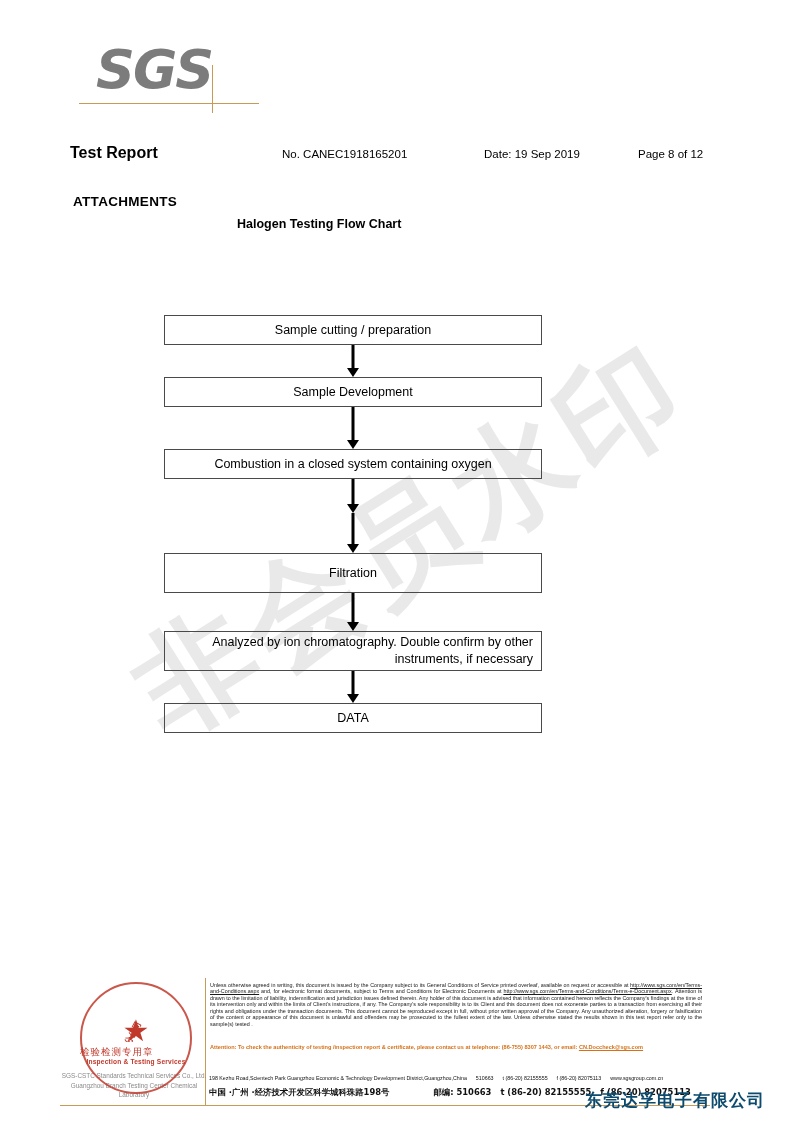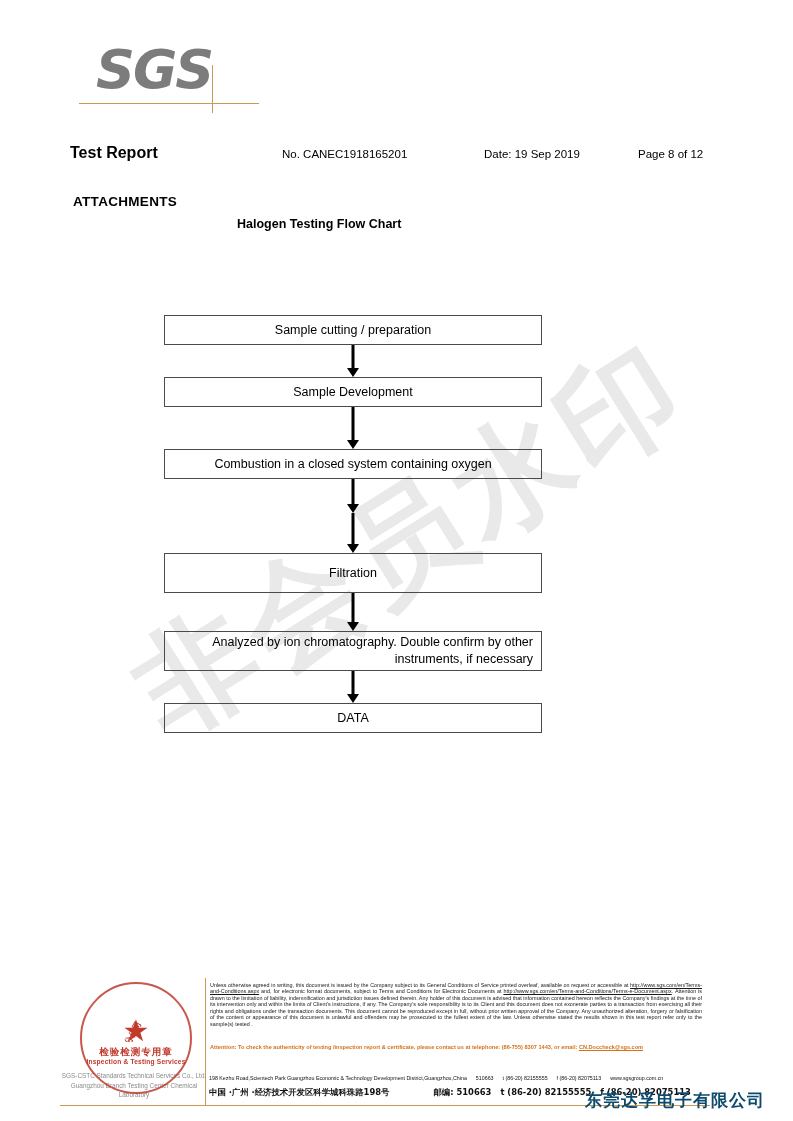--- a/index.html
+++ b/index.html
@@ -155,23 +155,23 @@
   .seal .ring{
     position:absolute;left:0;top:0;width:112px;height:112px;
     border:2.4px solid #c0392b;border-radius:50%;
     box-sizing:border-box;opacity:.85;
   }
   .seal .star{
     position:absolute;left:50%;top:34px;transform:translateX(-50%);
     color:#c0392b;font-size:30px;line-height:30px;
   }
   .seal .cn{
-    position:absolute;left:0;top:64px;width:112px;text-align:center;
-    font-family:"DejaVu Sans",sans-serif;
-    font-size:9.5px;color:#c0392b;font-weight:700;letter-spacing:1px;
+    position:absolute;left:0;top:64px;width:112px;
+    font-family:"DejaVu Sans",sans-serif;
+    font-size:9.5px;color:#c0392b;font-weight:400;letter-spacing:1px;
   }
   .seal .en{
     position:absolute;left:0;top:76px;width:112px;text-align:center;
     font-size:6.6px;color:#c0392b;font-weight:700;letter-spacing:.2px;
   }
   .seal .arc{
     position:absolute;left:0;top:8px;width:112px;height:52px;
     overflow:hidden;
   }
   .seal .arc span{

